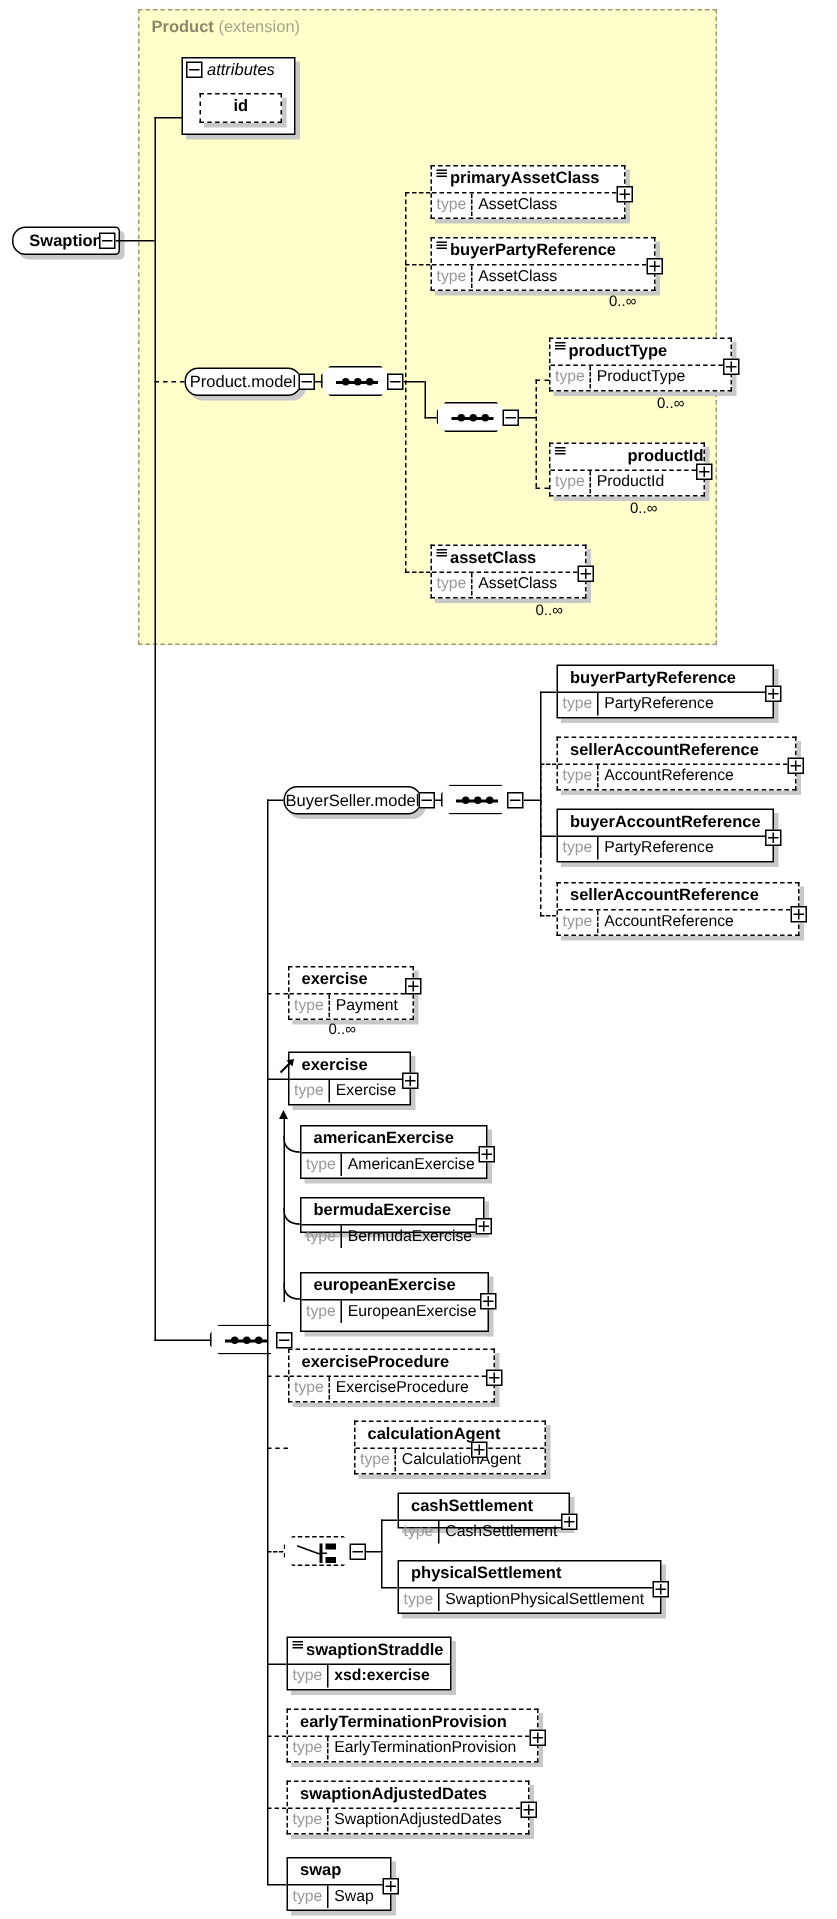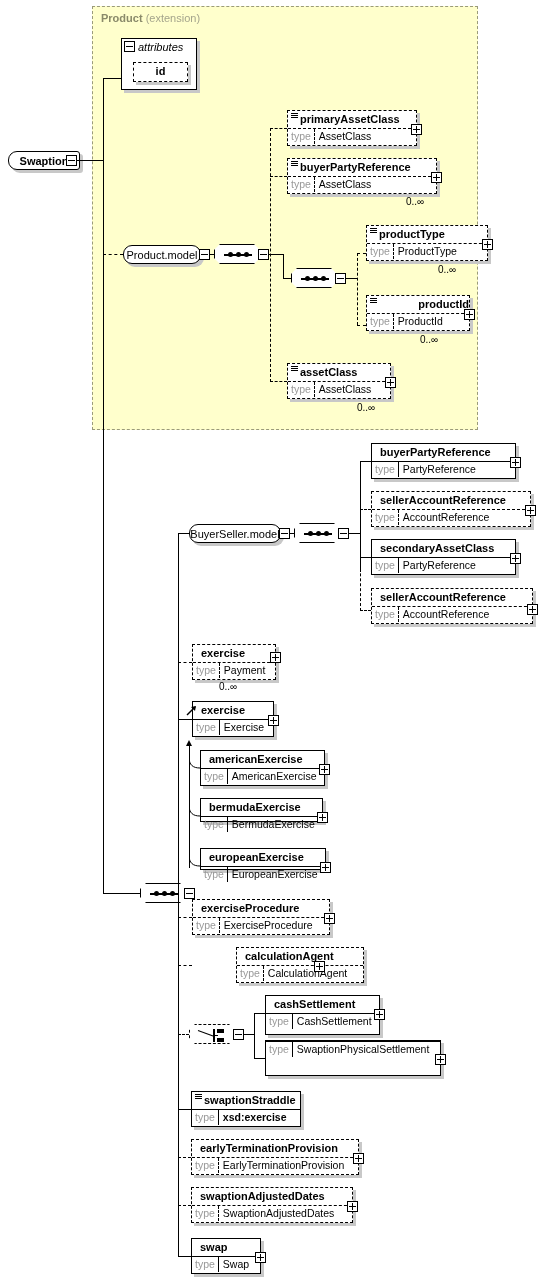--- a/index.html
+++ b/index.html
@@ -357,21 +357,21 @@
     <div class="name" style="padding-left:8px;">sellerAccountReference</div>
     <div class="typerow">
       <span class="lbl">type</span>
       <span class="val">AccountReference</span>
     </div>
   </div>
   <div class="expander plus" style="left:525px;top:505px;"></div>
 
   <div class="ln lnh" style="left:360px;top:557px;width:11px;"></div>
   <div class="ebox" style="left:371px;top:539px;width:145px;height:36px;">
-    <div class="name" style="padding-left:8px;">secondaryAssetClass</div>
+    <div class="name" style="padding-left:8px;">buyerAccountReference</div>
     <div class="typerow">
       <span class="lbl">type</span>
       <span class="val">PartyReference</span>
     </div>
   </div>
   <div class="expander plus" style="left:510px;top:553px;"></div>
 
   <div class="dln dlnh" style="left:360px;top:610px;width:11px;"></div>
   <div class="ebox opt" style="left:371px;top:588px;width:162px;height:36px;">
     <div class="name" style="padding-left:8px;">sellerAccountReference</div>
@@ -430,21 +430,21 @@
     <div class="typerow">
       <span class="lbl">type</span>
       <span class="val">BermudaExercise</span>
     </div>
   </div>
   <div class="expander plus" style="left:317px;top:812px;"></div>
 
   <svg width="12" height="14" style="position:absolute;left:189px;top:855px;">
     <path d="M0,0 C0,8 4,11 11,11" stroke="#000" stroke-width="1" fill="none"></path>
   </svg>
-  <div class="ebox" style="left:200px;top:848px;width:126px;height:22px;">
+  <div class="ebox" style="left:200px;top:848px;width:126px;height:40px;">
     <div class="name" style="padding-left:8px;">europeanExercise</div>
     <div class="typerow">
       <span class="lbl">type</span>
       <span class="val">EuropeanExercise</span>
     </div>
   </div>
   <div class="expander plus" style="left:320px;top:862px;"></div>
 
   <div class="dln dlnh" style="left:178px;top:917px;width:14px;"></div>
   <div class="ebox opt" style="left:192px;top:899px;width:138px;height:36px;">
@@ -474,31 +474,32 @@
       <span class="st"></span>
       <span class="d1"></span>
       <span class="d2"></span>
     </div>
   </div>
   <div class="expander" style="left:233px;top:1029px;"></div>
   <div class="ln lnh" style="left:244px;top:1034px;width:11px;"></div>
   <div class="ln lnv" style="left:254px;top:1013px;height:45px;"></div>
 
   <div class="ln lnh" style="left:254px;top:1013px;width:11px;"></div>
-  <div class="ebox" style="left:265px;top:995px;width:115px;height:40px;">
+  <div class="ebox" style="left:265px;top:995px;width:115px;height:24px;">
     <div class="name" style="padding-left:8px;">cashSettlement</div>
     <div class="typerow">
       <span class="lbl">type</span>
       <span class="val">CashSettlement</span>
     </div>
   </div>
   <div class="expander plus" style="left:374px;top:1009px;"></div>
 
   <div class="ln lnh" style="left:254px;top:1058px;width:11px;"></div>
   <div class="ebox" style="left:265px;top:1040px;width:176px;height:36px;">
+    <div class="name" style="padding-left:8px;">physicalSettlement</div>
     <div class="typerow">
       <span class="lbl">type</span>
       <span class="val">SwaptionPhysicalSettlement</span>
     </div>
   </div>
   <div class="expander plus" style="left:435px;top:1054px;"></div>
 
   <div class="ln lnh" style="left:178px;top:1109px;width:13px;"></div>
   <div class="ebox" style="left:191px;top:1091px;width:110px;height:36px;">
     <div class="seqmark">

